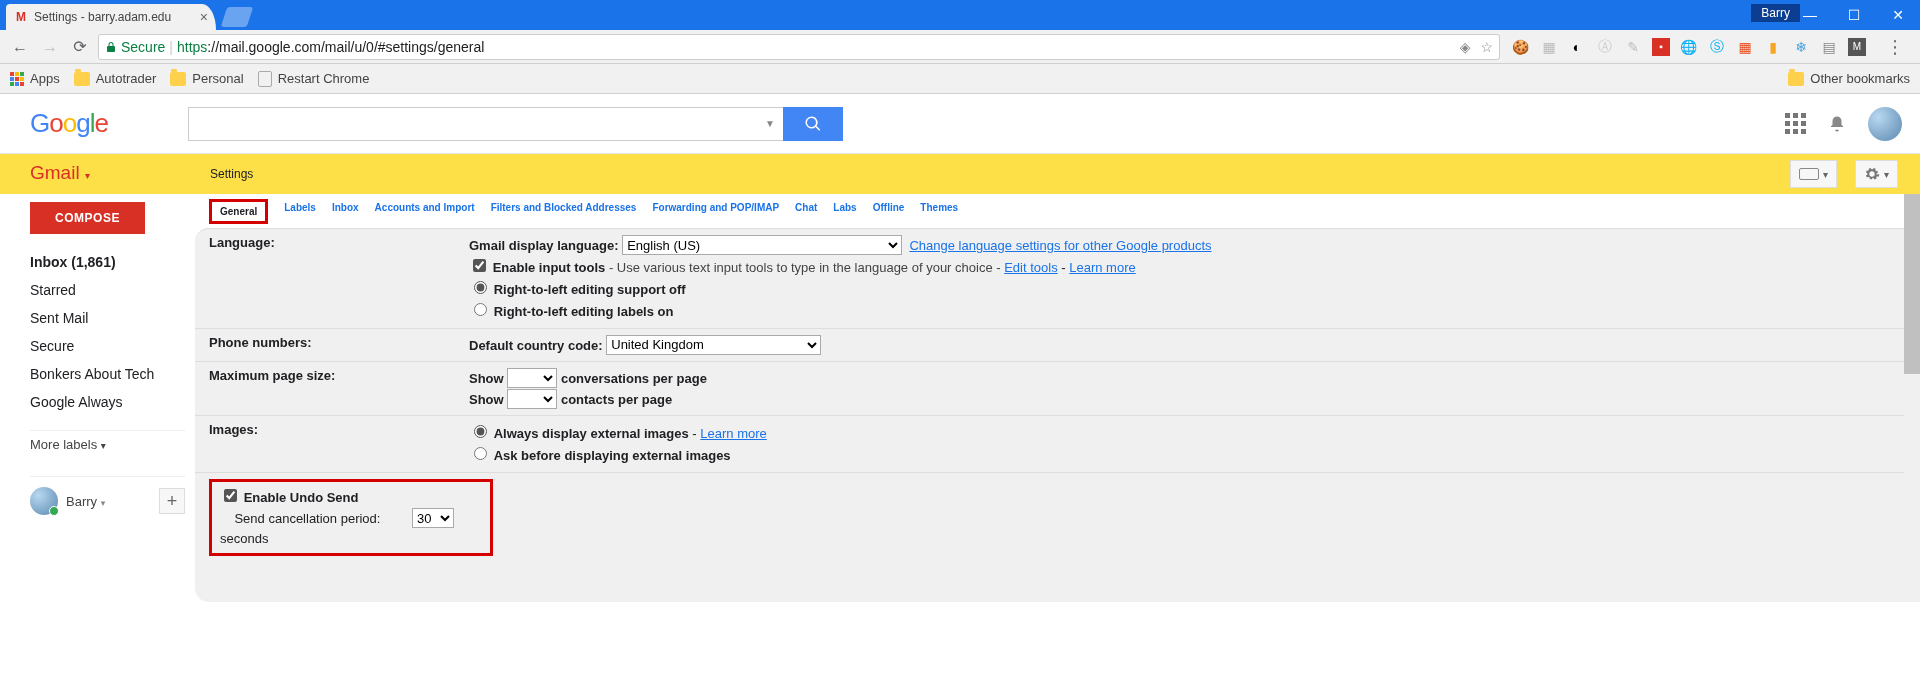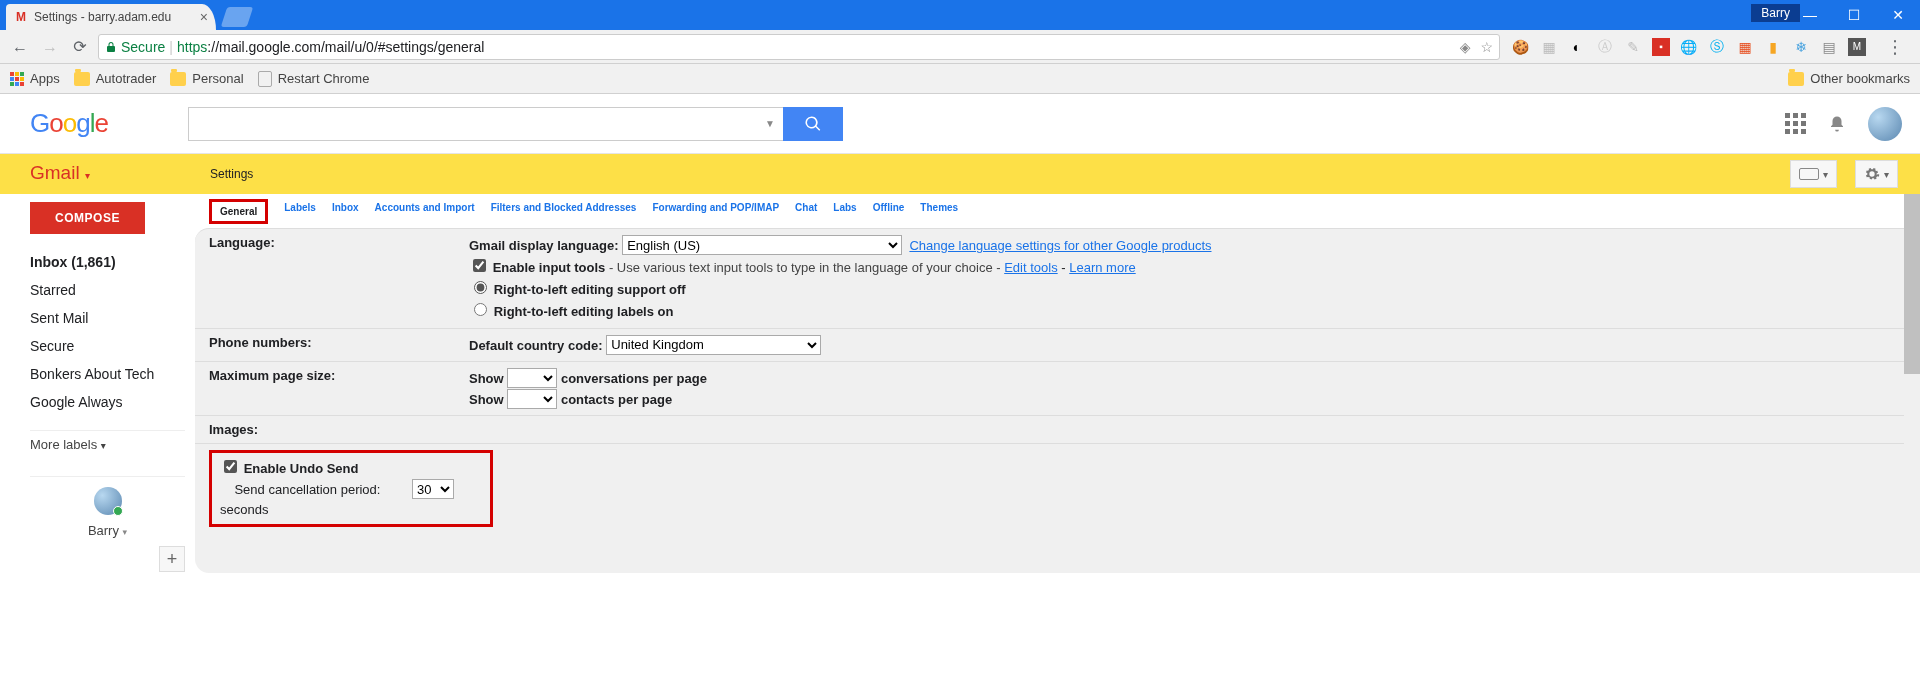--- a/index.html
+++ b/index.html
@@ -172,21 +172,21 @@
     height:32px; width:115px;
     display:flex;align-items:center;justify-content:center;
     margin-bottom:14px;
     text-align:right;
   }
   .navitem { padding:6px 0; color:#202124; font-size:14px;}
   .navitem.bold { font-weight:bold;}
   .morelabels { margin-top:14px; padding:6px 0; color:#444; border-top:1px solid #eee;}
   .hangout {
     margin-top:18px; display:flex; align-items:center; gap:8px;
-    border-top:1px solid #eee; padding-top:10px;flex-direction:column;
+    border-top:1px solid #eee; padding-top:10px;
   }
   .hangout .name{color:#444;}
   .hangout .plus{
     margin-left:auto;width:26px;height:26px;border:1px solid #ddd;background:#f7f7f7;
     display:flex;align-items:center;justify-content:center;color:#666;font-size:18px;
   }
 
   .content { flex:1; position:relative;}
   .tabsrow {
     display:flex; gap:16px; padding:8px 0 1px 14px;
@@ -448,20 +448,26 @@
           <select class="sm"><option>50</option></select>
           <b>conversations per page</b><br>
           <b>Show</b>
           <select class="sm"><option>250</option></select>
           <b>contacts per page</b>
         </div>
       </div>
 
       <div class="row">
         <div class="label">Images:</div>
+        <div class="val">
+          <input type="radio" class="radio" name="img" checked="" style="">
+          <b>Always display external images</b> - <a href="#" class="linkblue">Learn more</a><br>
+          <input type="radio" class="radio" name="img" style="">
+          <b>Ask before displaying external images</b>
+        </div>
       </div>
 
       <div class="row" style="border-bottom:none">
         <div class="val">
           <div class="undo-box">
             <input type="checkbox" class="check" checked="" style="">
             <b>Enable Undo Send</b><br>
             &nbsp;&nbsp;&nbsp;&nbsp;<span>Send cancellation period:</span>
             <select class="cancel"><option>30</option></select>
             <span>seconds</span>

